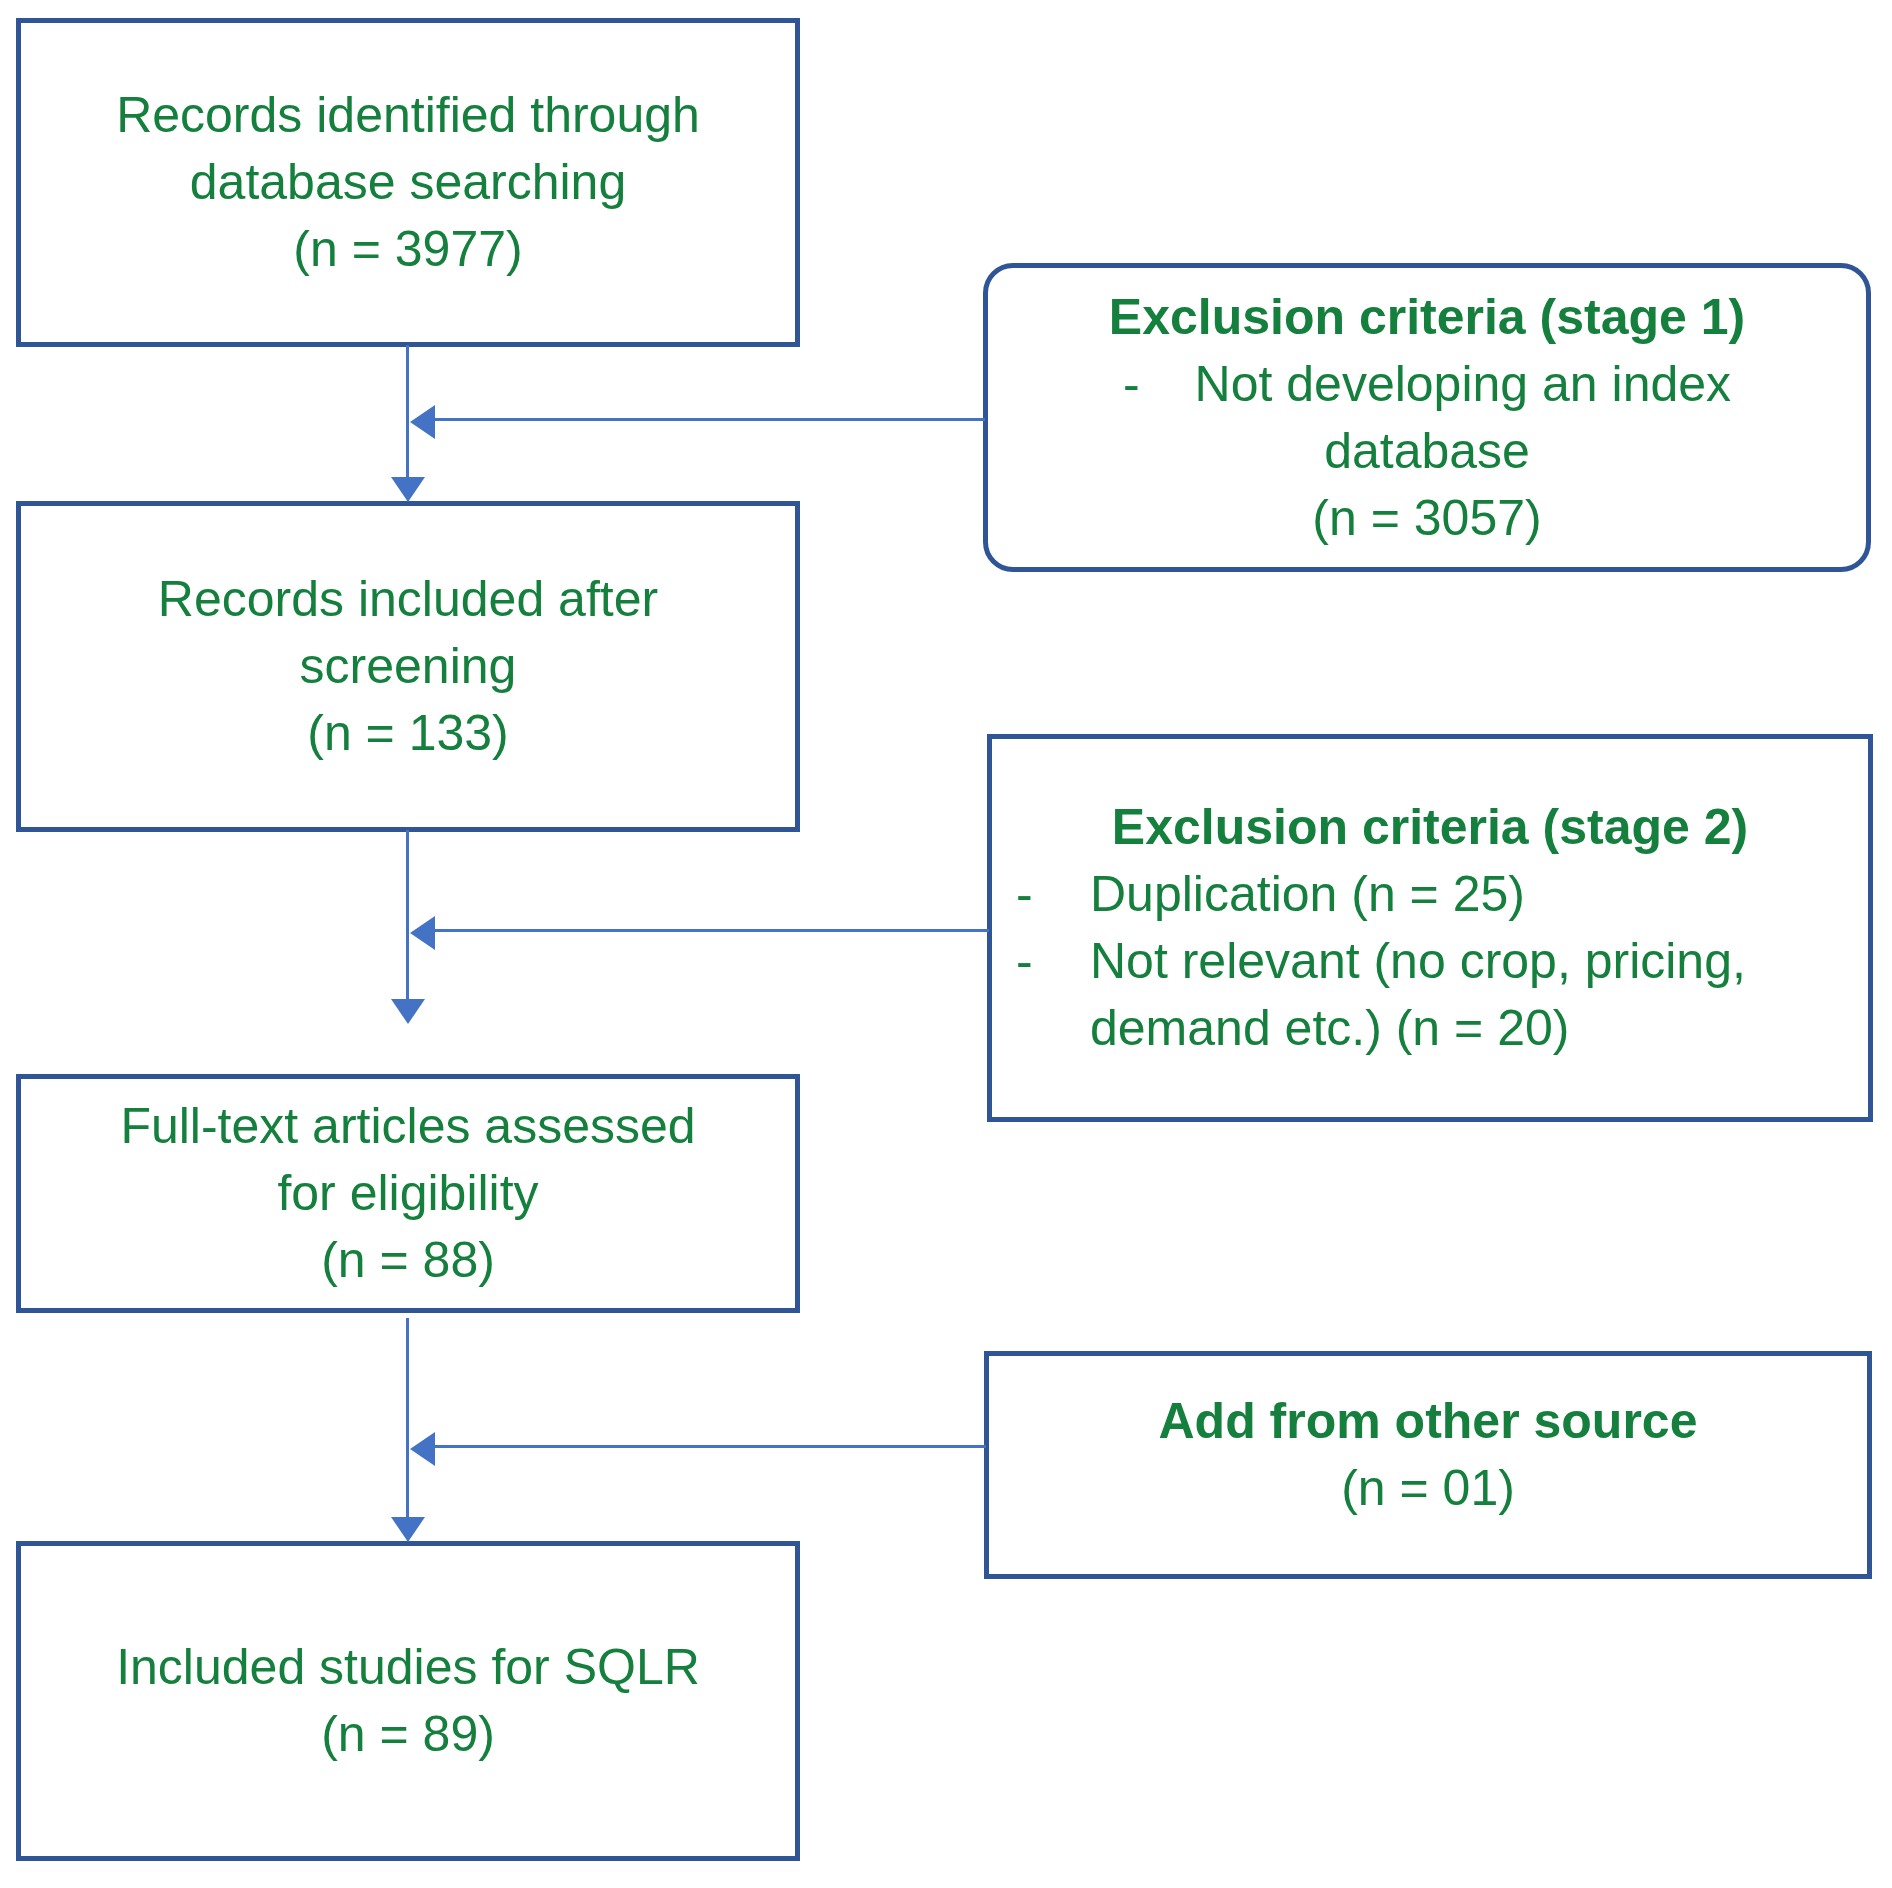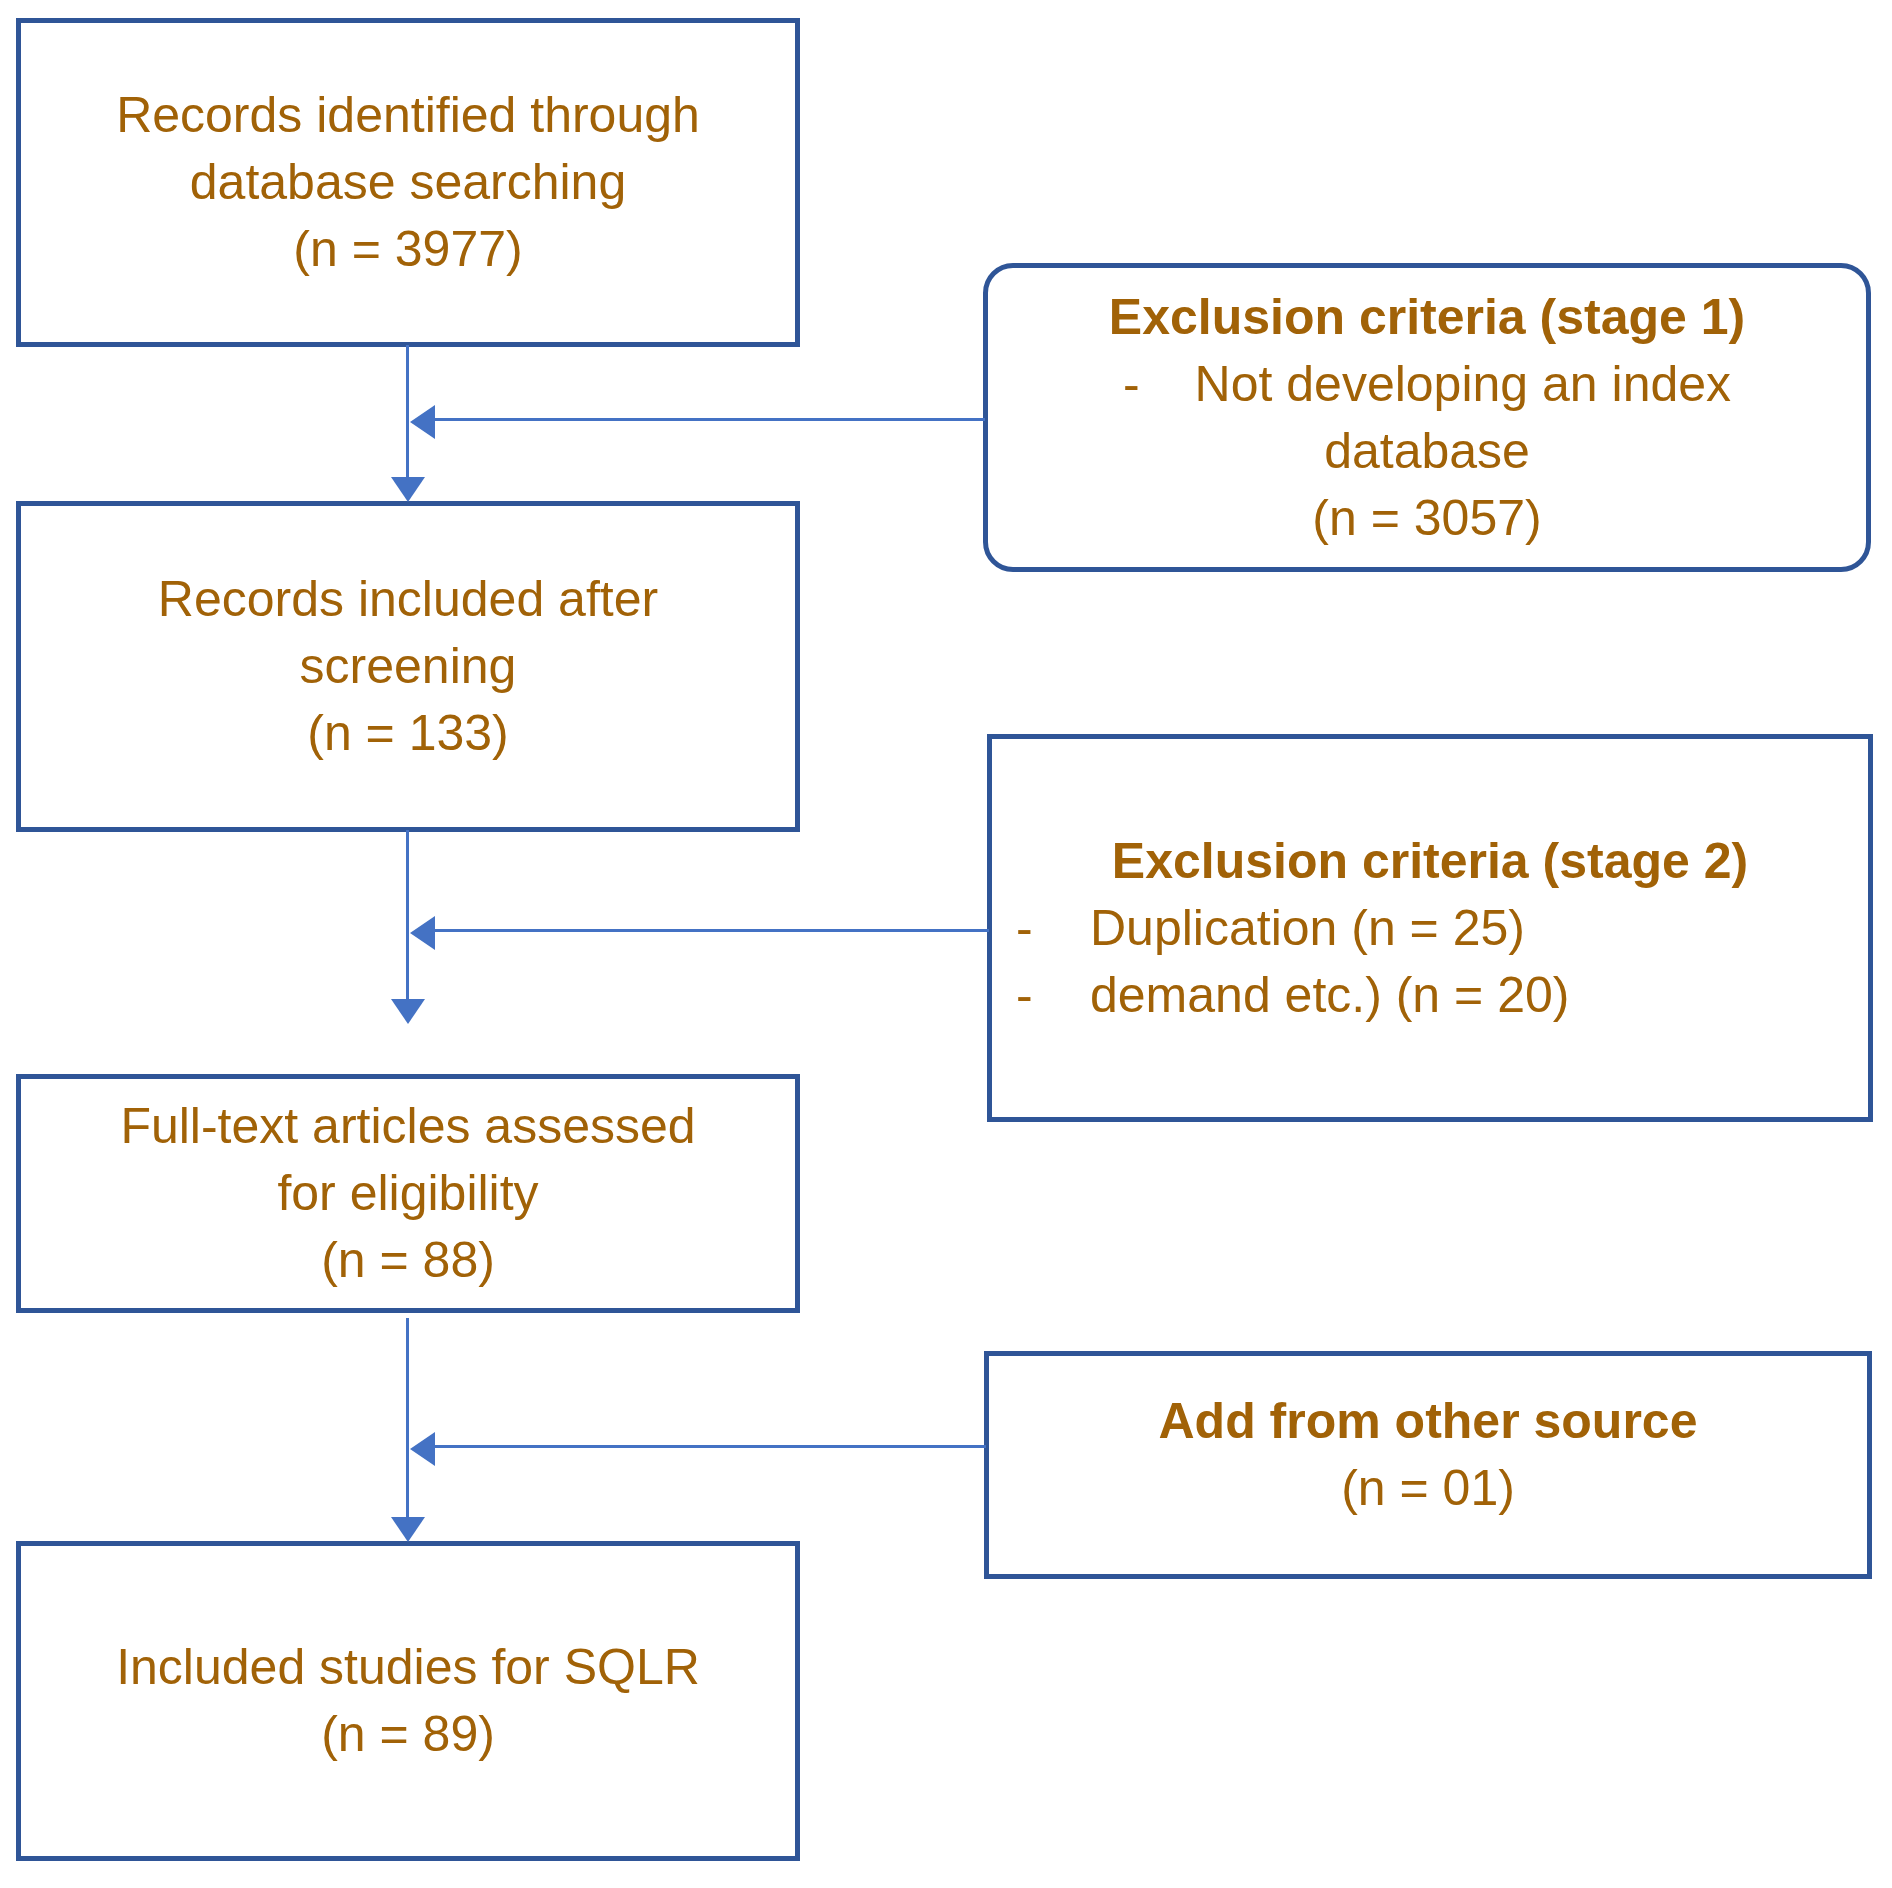--- a/index.html
+++ b/index.html
@@ -6,21 +6,21 @@
     margin: 0;
     padding: 0;
     background: #ffffff;
   }
   .canvas {
     position: relative;
     width: 1892px;
     height: 1888px;
     background: #ffffff;
     font-family: "Liberation Sans", sans-serif;
-    color: #a16207;
+    color: #15803d;
     overflow: hidden;
   }
   .box {
     position: absolute;
     box-sizing: border-box;
     border: 5px solid #2f5597;
     background: #ffffff;
     display: flex;
     flex-direction: column;
     justify-content: center;
@@ -132,20 +132,21 @@
     <div class="line bold title-row">Exclusion criteria (stage 2)</div>
     <div class="bullet-row">
       <span class="dash-col">-</span>
       <div class="txt-col">
         <div class="line">Duplication (n = 25)</div>
       </div>
     </div>
     <div class="bullet-row">
       <span class="dash-col">-</span>
       <div class="txt-col">
+        <div class="line">Not relevant (no crop, pricing,</div>
         <div class="line">demand etc.) (n = 20)</div>
       </div>
     </div>
   </div>
 
   <div class="box rb3">
     <div class="line bold">Add from other source</div>
     <div class="line">(n = 01)</div>
   </div>
 

